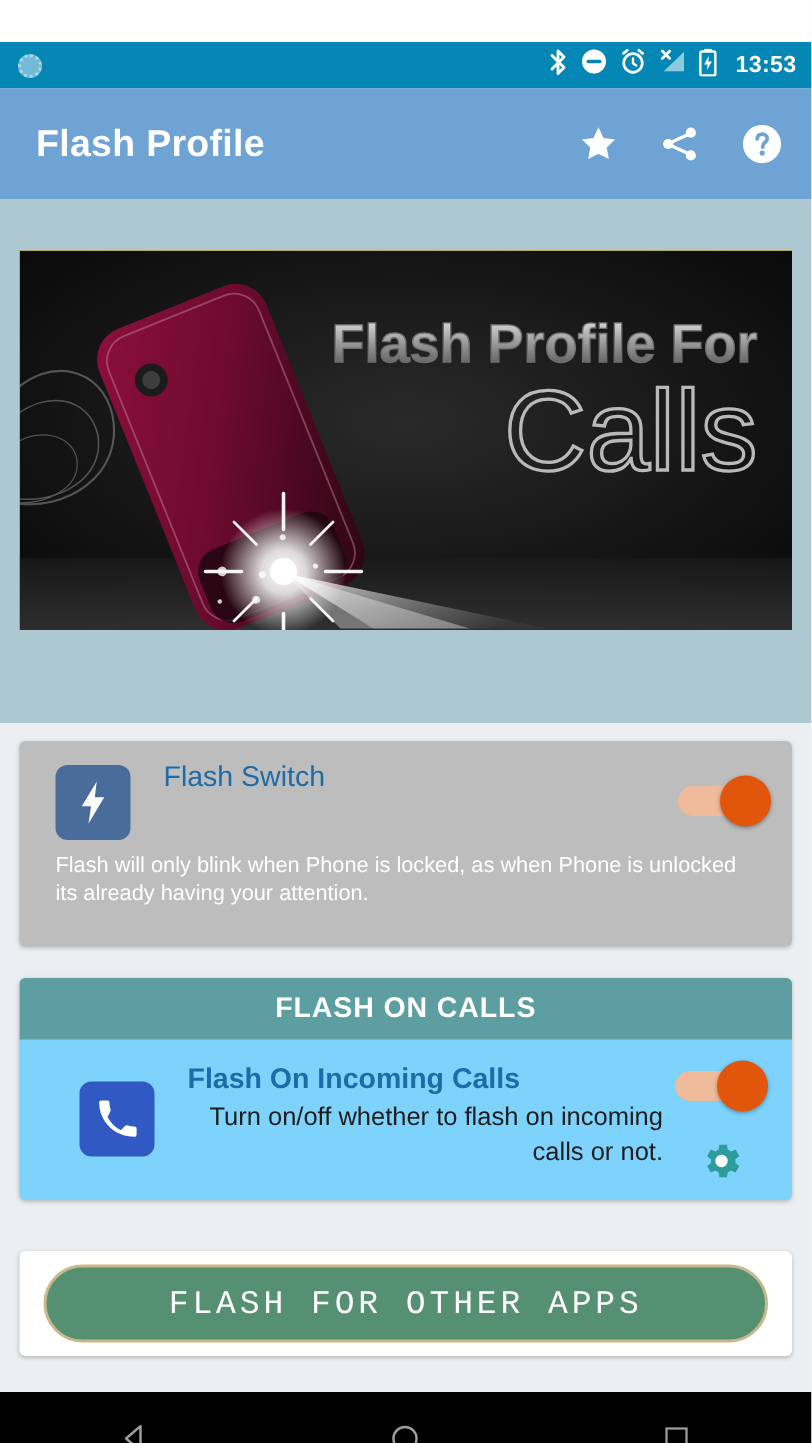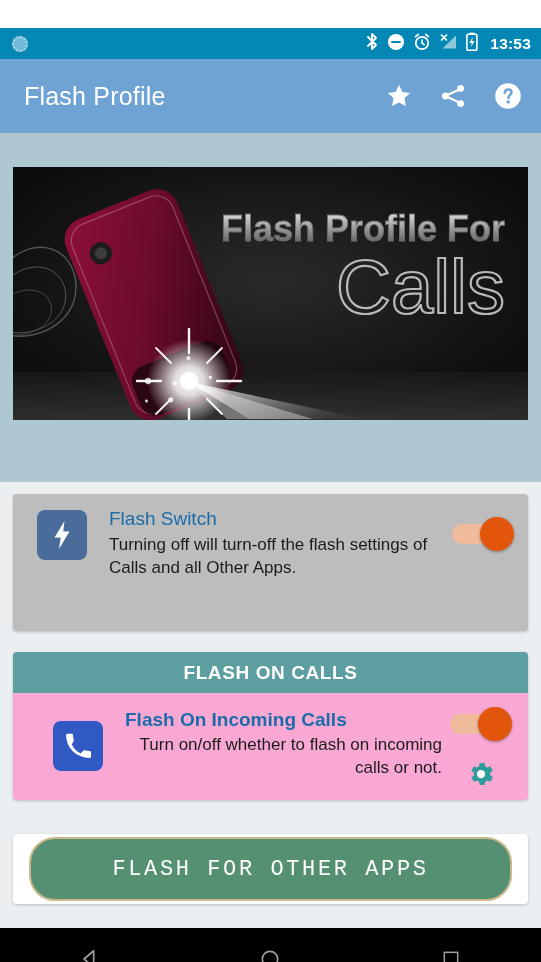--- a/index.html
+++ b/index.html
@@ -53,20 +53,21 @@
   
   .app-bar {
     position: absolute;
     top: 31px; left: 0;
     width: 541px;
     height: 74px;
     background: #6fa3d4;
     display: flex;
     align-items: center;
     padding: 0 18px 0 24px;
+    font-weight: bold;
   }
   .app-title {
     flex: 1;
     color: #ffffff;
     font-size: 25px;
     letter-spacing: .2px;
   }
   .app-actions { display: flex; align-items: center; gap: 26px; }
   .app-action { display: flex; align-items: center; justify-content: center; cursor: pointer; }
 
@@ -153,21 +154,21 @@
     background: #e2560c;
     box-shadow: 0 1px 3px rgba(0,0,0,.35);
   }
 
   
   .calls-card {
     position: absolute;
     top: 624px; left: 13px;
     width: 515px;
     height: 148px;
-    background: #f9a8d4;
+    background: #7dd3fc;
     border-radius: 4px;
     box-shadow: 0 1px 3px rgba(0,0,0,.22);
     overflow: hidden;
   }
   .calls-header {
     height: 41px;
     background: #5d9ea0;
     display: flex;
     align-items: center;
     justify-content: center;
@@ -223,21 +224,21 @@
     height: 70px;
     background: #ffffff;
     border-radius: 4px;
     box-shadow: 0 1px 3px rgba(0,0,0,.22);
     display: flex;
     align-items: center;
     justify-content: center;
   }
   .other-apps-btn {
     width: 483px;
-    height: 64px;
+    height: 52px;
     background: #559073;
     border: 2px solid #c8b88a;
     border-radius: 26px;
     display: flex;
     align-items: center;
     justify-content: center;
     cursor: pointer;
   }
   .other-apps-label {
     color: #ffffff;
@@ -414,27 +415,27 @@
 
   <div class="flash-switch-card">
     <div class="fs-row">
       <span class="fs-icon-tile">
         <svg width="26" height="30" viewBox="0 0 24 30">
             <path d="M14.5 1L4.5 17.5h6.2L9 29 19.5 11.5h-6.3z" fill="#ffffff"></path>
           </svg>
       </span>
       <div class="fs-text">
         <div class="fs-title">Flash Switch</div>
-        <div class="fs-desc">Turning off will turn-off the flash settings of Calls and all Other Apps.</div>
       </div>
       <span class="toggle">
         <span class="track"></span>
         <span class="thumb"></span>
       </span>
     </div>
+    <div class="fs-note">Flash will only blink when Phone is locked, as when Phone is unlocked its already having your attention.</div>
   </div>
 
   <div class="calls-card">
     <div class="calls-header">
       <span class="calls-header-text">FLASH ON CALLS</span>
     </div>
     <div class="calls-row">
       <span class="calls-icon-tile">
         <svg width="28" height="28" viewBox="0 0 24 24">
             <path d="M6.6 10.8c1.7 3.3 4.3 5.9 7.6 7.6l2.5-2.5c.3-.3.8-.4 1.2-.3 1.3.4 2.7.7 4.1.7.7 0 1.2.5 1.2 1.2V21c0 .7-.5 1.2-1.2 1.2C10.6 22.2 1.8 13.4 1.8 2.6 1.8 1.9 2.3 1.4 3 1.4h3.5c.7 0 1.2.5 1.2 1.2 0 1.4.2 2.8.7 4.1.1.4 0 .9-.3 1.2z" fill="#ffffff"></path>

